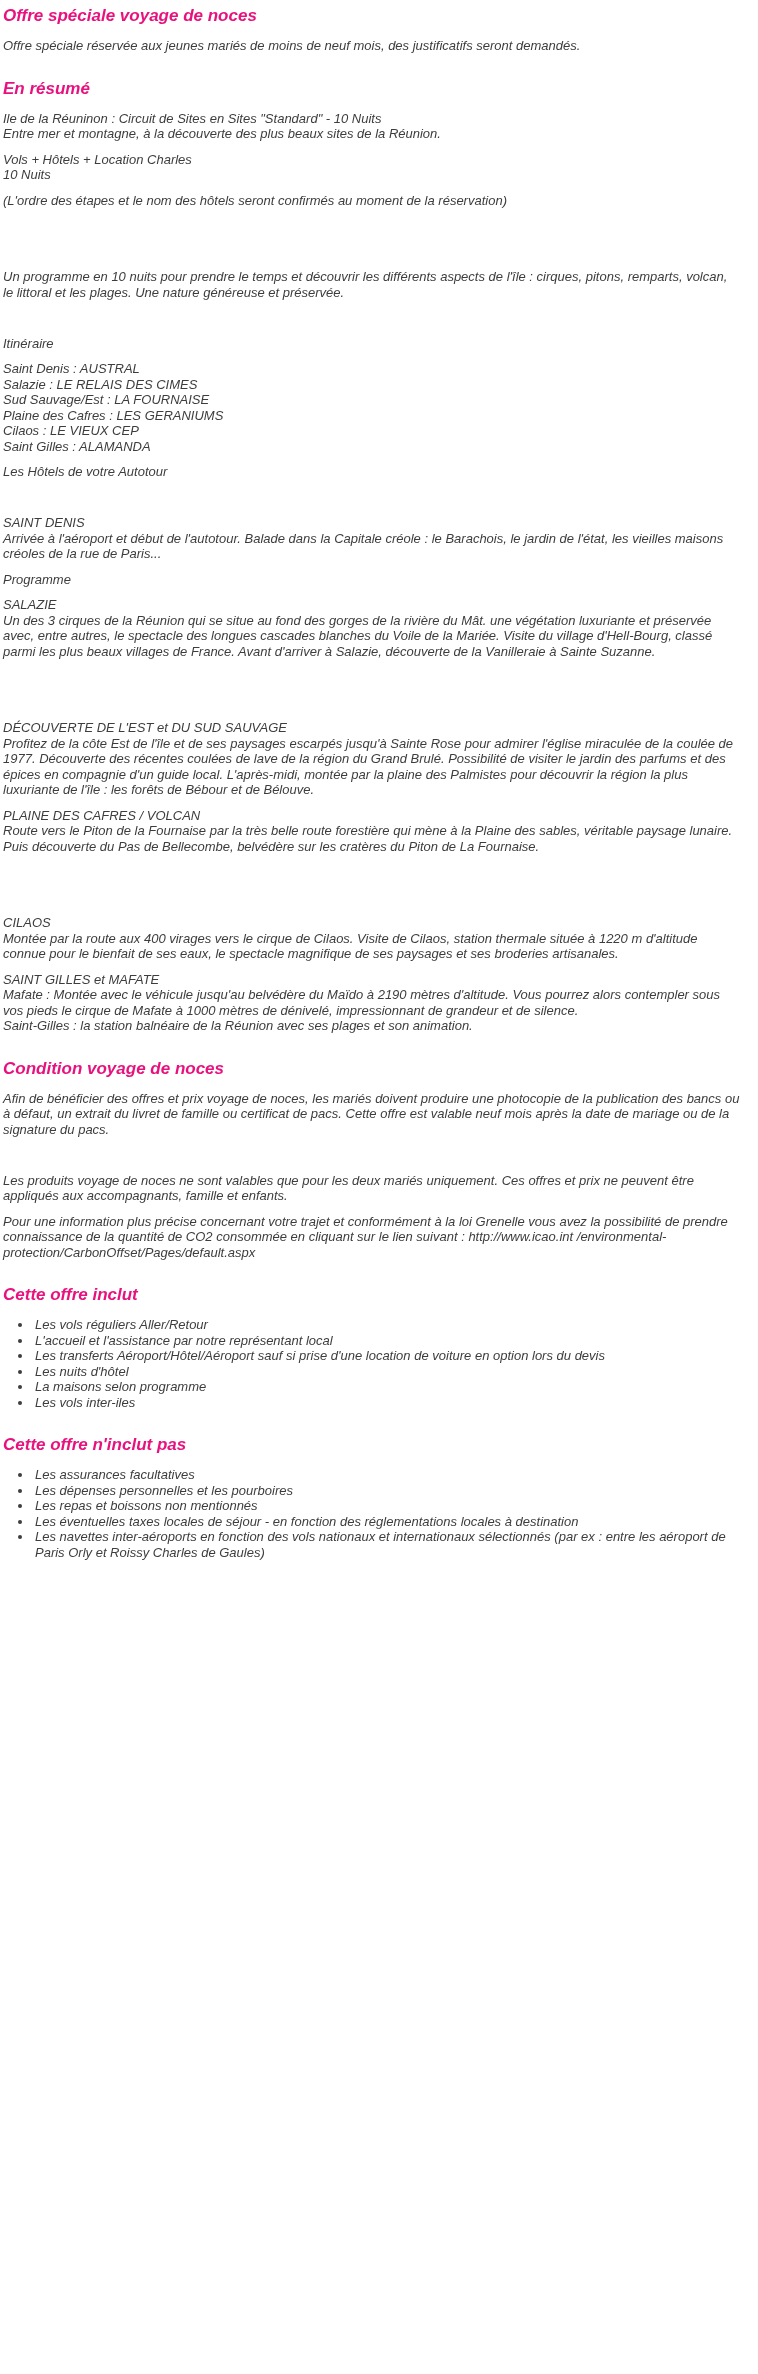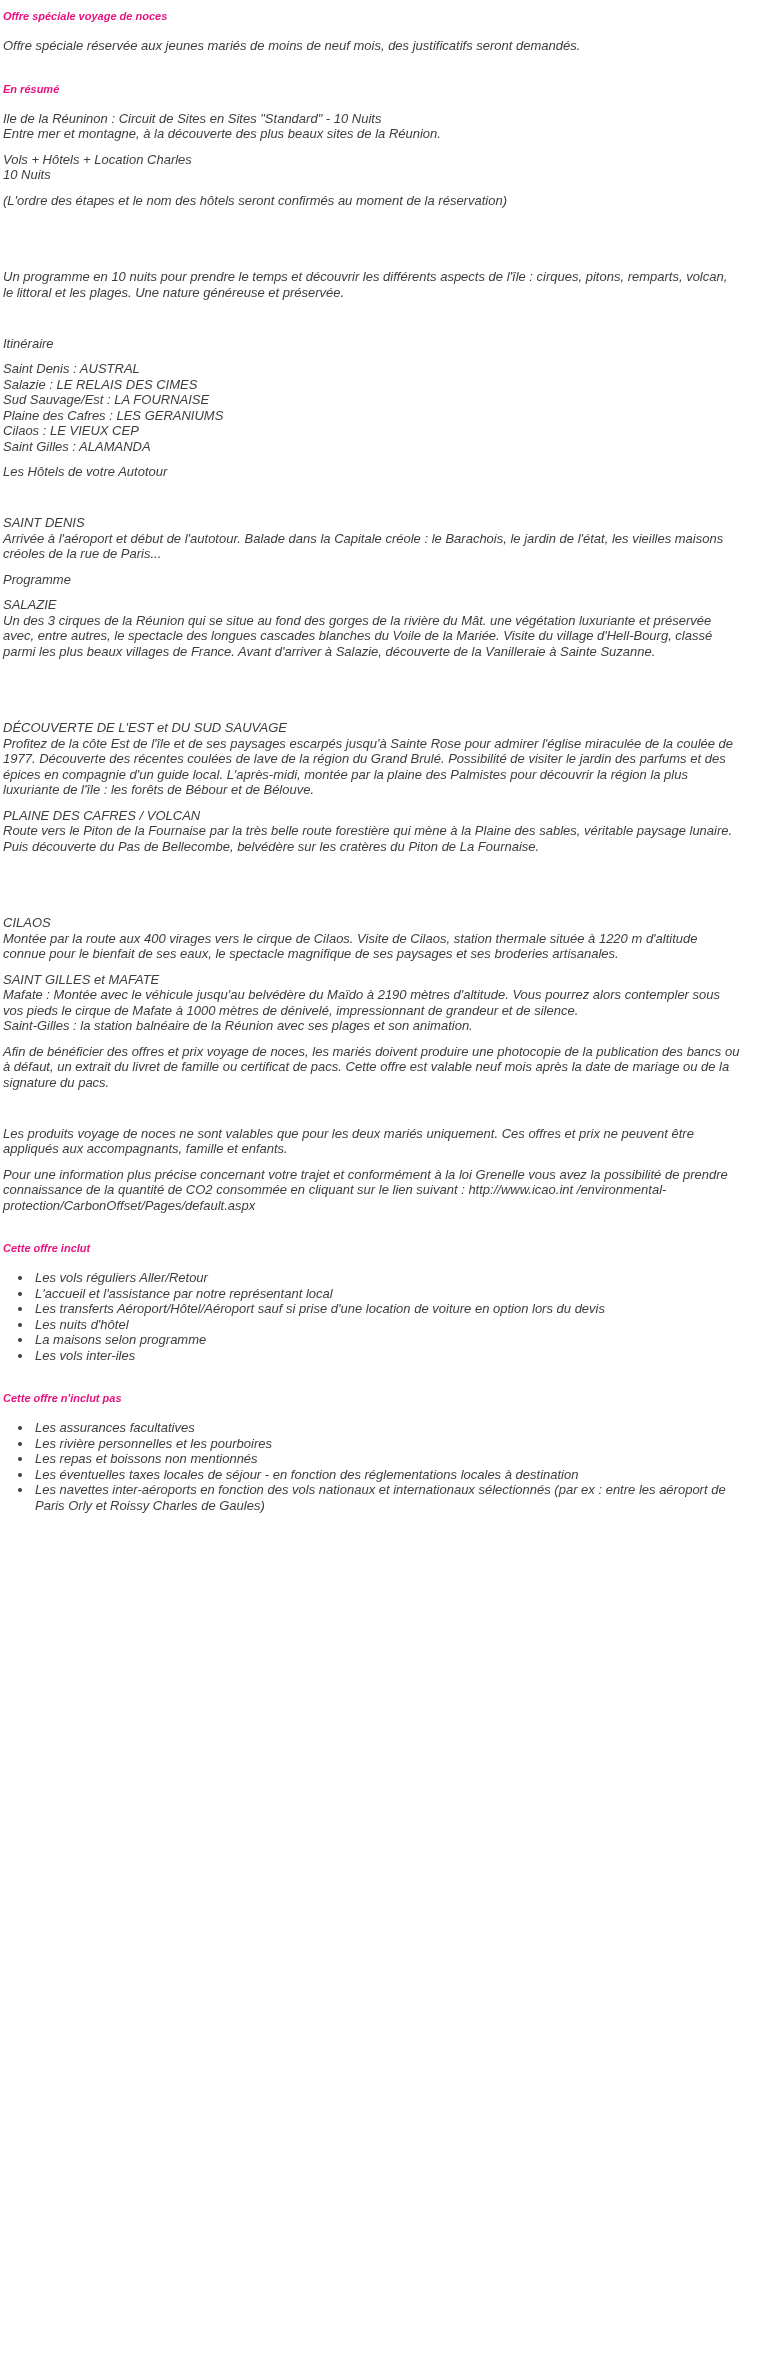--- a/index.html
+++ b/index.html
@@ -12,21 +12,21 @@
     font-style: italic;
     font-size: 13px;
     line-height: 15.5px;
     color: var(--text, #3d3d3d);
   }
   #doc {
     padding: 5px 18px 60px 3px;
   }
   h2 {
     color: var(--accent, #e8127f);
-    font-size: 11px;
+    font-size: 17px;
     line-height: 22px;
     font-weight: bold;
     font-style: italic;
     margin: 24px 0 11px 0;
   }
   #doc h2:first-child { margin-top: 0; }
   p { margin: 0 0 10px 0; }
   p.spacer { height: 15.5px; margin: 0 0 10px 0; }
   ul {
     margin: 0 0 10px 0;
@@ -57,34 +57,35 @@
     <p>Programme</p>
     <p><span>SALAZIE</span><br><span>Un des 3 cirques de la Réunion  qui se situe  au fond des gorges de la rivière du Mât. une végétation luxuriante et préservée avec, entre autres, le spectacle des longues cascades blanches du Voile de la Mariée. Visite du village d'Hell-Bourg, classé parmi les plus beaux villages de France. Avant d'arriver à Salazie, découverte de la Vanilleraie à Sainte Suzanne.</span></p>
     <p class="spacer"></p>
     <p class="spacer"></p>
     <p><span>DÉCOUVERTE DE L'EST et DU SUD SAUVAGE</span><br><span>Profitez de la côte Est de l'île et de ses paysages escarpés jusqu'à Sainte Rose pour admirer l'église miraculée de la coulée de 1977. Découverte des récentes coulées de lave de la région du Grand Brulé. Possibilité de visiter le jardin des parfums et des épices en compagnie d'un guide local. L'après-midi, montée par la plaine des Palmistes pour découvrir la région la plus luxuriante de l'île : les forêts de Bébour et de Bélouve.</span></p>
     <p><span>PLAINE DES CAFRES / VOLCAN</span><br><span>Route vers le Piton de la Fournaise par la très belle route forestière qui mène à la Plaine des sables, véritable paysage lunaire. Puis découverte du Pas de Bellecombe, belvédère  sur les cratères du Piton de La Fournaise.</span></p>
     <p class="spacer"></p>
     <p class="spacer"></p>
     <p><span>CILAOS</span><br><span>Montée par la route aux 400 virages vers le cirque de Cilaos. Visite de Cilaos, station thermale située à 1220 m d'altitude connue pour le bienfait de ses eaux, le spectacle magnifique de ses paysages et ses broderies artisanales.</span></p>
     <p><span>SAINT GILLES et MAFATE</span><br><span>Mafate : Montée avec le véhicule jusqu'au belvédère du Maïdo à 2190 mètres d'altitude. Vous pourrez alors contempler sous vos pieds le cirque de Mafate à 1000 mètres de dénivelé, impressionnant de grandeur et de silence.</span><br><span>Saint-Gilles : la station balnéaire de la Réunion avec ses plages et son animation.</span></p>
+    <h2>Condition voyage de noces</h2>
     <p>Afin de bénéficier des offres et prix voyage de noces, les mariés doivent produire une photocopie de la publication des bancs ou à défaut, un extrait du livret de famille ou certificat de pacs. Cette offre est valable neuf mois après la date de mariage ou de la signature du pacs.</p>
     <p class="spacer"></p>
     <p>Les produits voyage de noces ne sont valables que pour les deux mariés uniquement. Ces offres et prix ne peuvent être appliqués aux accompagnants, famille et enfants.</p>
     <p>Pour une information plus précise concernant votre trajet et conformément à la loi Grenelle vous avez la possibilité de prendre connaissance de la quantité de CO2 consommée en cliquant sur le lien suivant : http://www.icao.int /environmental-protection/CarbonOffset/Pages/default.aspx</p>
     <h2>Cette offre inclut</h2>
     <ul>
       <li>Les vols réguliers Aller/Retour</li>
       <li>L'accueil et l'assistance par notre représentant local</li>
       <li>Les transferts Aéroport/Hôtel/Aéroport sauf si prise d'une location de voiture en option lors du devis</li>
       <li>Les nuits d'hôtel</li>
       <li>La maisons selon programme</li>
       <li>Les vols inter-iles</li>
     </ul>
     <h2>Cette offre n'inclut pas</h2>
     <ul>
       <li>Les assurances facultatives</li>
-      <li>Les rivière personnelles et les pourboires</li>
+      <li>Les dépenses personnelles et les pourboires</li>
       <li>Les repas et boissons non mentionnés</li>
       <li>Les éventuelles taxes locales de séjour - en fonction des réglementations locales à destination</li>
       <li>Les navettes inter-aéroports en fonction des vols nationaux et internationaux sélectionnés (par ex : entre les aéroport de Paris Orly et Roissy Charles de Gaules)</li>
     </ul>
   </div>
 
 </body></html>

